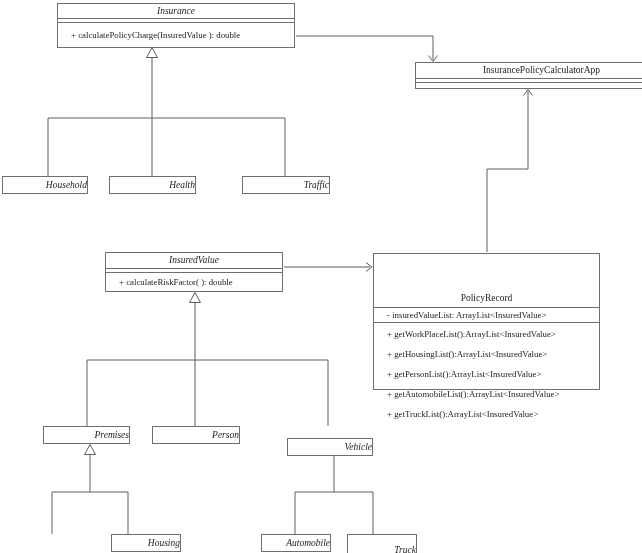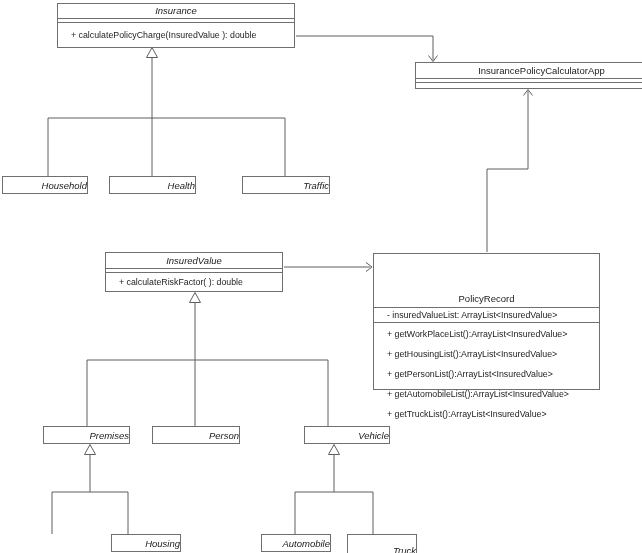--- a/index.html
+++ b/index.html
@@ -1,21 +1,21 @@
 <!DOCTYPE html>
 <html style="--line: #5f5f5f; --border: #6f6f6f; --text: #222222; --background: #ffffff;"><head>
 <meta charset="utf-8">
 <style>
   :root{
     --line:#5f5f5f; --border:#6f6f6f; --text:#222222; --background:#ffffff;
   }
   html,body{margin:0;padding:0;background:var(--background);}
   .canvas{
     position:relative; width:642px; height:553px; background:var(--background);
-    font-family:Liberation Sans, sans-serif; color:var(--text); overflow:hidden;
+    font-family:Liberation Serif, serif; color:var(--text); overflow:hidden;
   }
   svg.connectors{position:absolute; left:0; top:0; width:642px; height:553px; pointer-events:none;}
   svg.connectors path, svg.connectors polyline{stroke:var(--line); stroke-width:1; fill:none;}
   svg.connectors polygon{stroke:var(--line); stroke-width:1; fill:#ffffff;}
 
   .cls{
     position:absolute; box-sizing:border-box; background:#fff;
     border:1px solid var(--border);
   }
   .cls-title{
@@ -120,21 +120,21 @@
       <div class="member">+ getTruckList():ArrayList&lt;InsuredValue&gt;</div>
     </div>
   </div>
 
   <div class="cls simple" style="left:43px; top:426px; width:87px; height:18px;">
     <span>Premises</span>
   </div>
   <div class="cls simple" style="left:152px; top:426px; width:88px; height:18px;">
     <span>Person</span>
   </div>
-  <div class="cls simple" style="left:287px; top:426px; width:86px; height:18px;margin-left:17px;">
+  <div class="cls simple" style="left:287px; top:438px; width:86px; height:18px;">
     <span>Vehicle</span>
   </div>
 
   <div class="cls simple" style="left:34px; top:558px; width:54px; height:18px;">
     <span>Workplace</span>
   </div>
   <div class="cls simple" style="left:111px; top:534px; width:70px; height:18px;">
     <span>Housing</span>
   </div>
   <div class="cls simple" style="left:261px; top:534px; width:70px; height:18px;">

